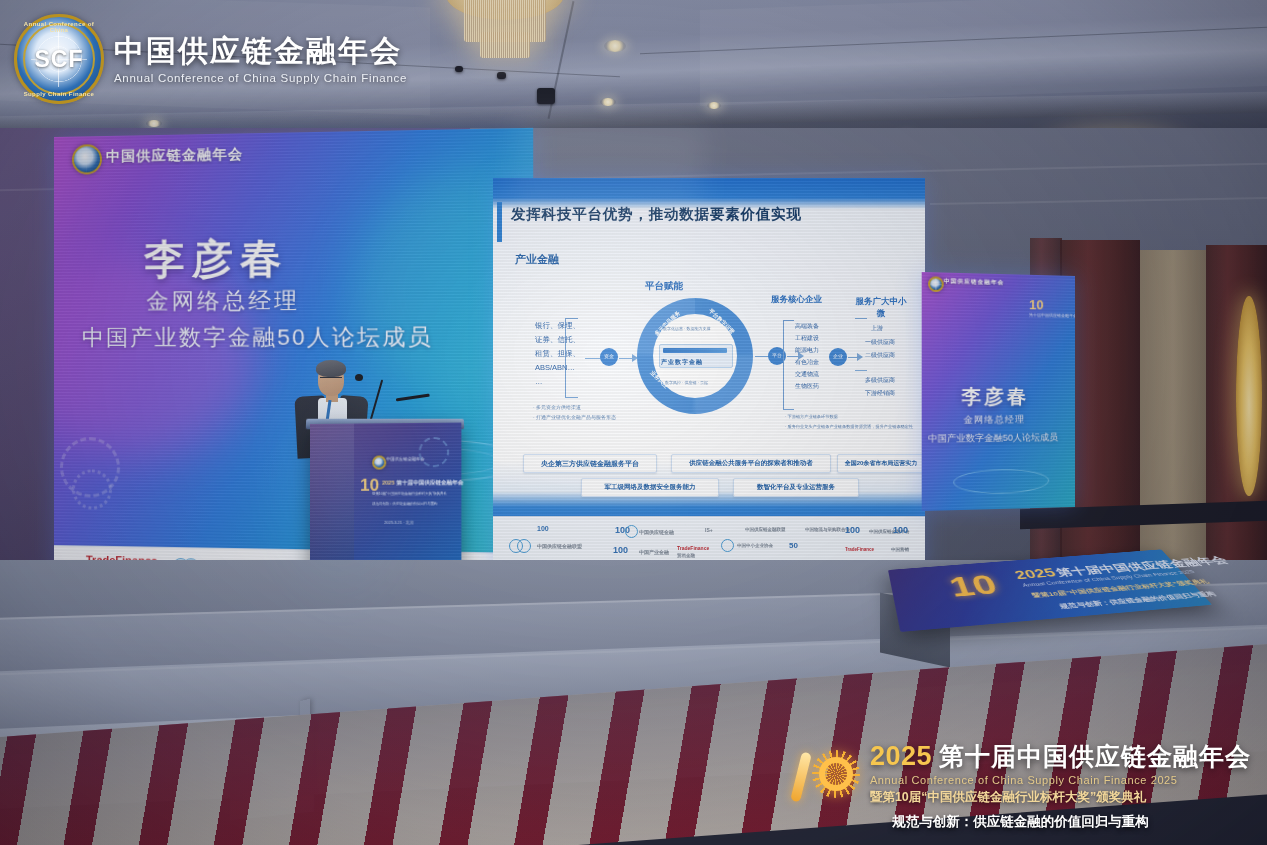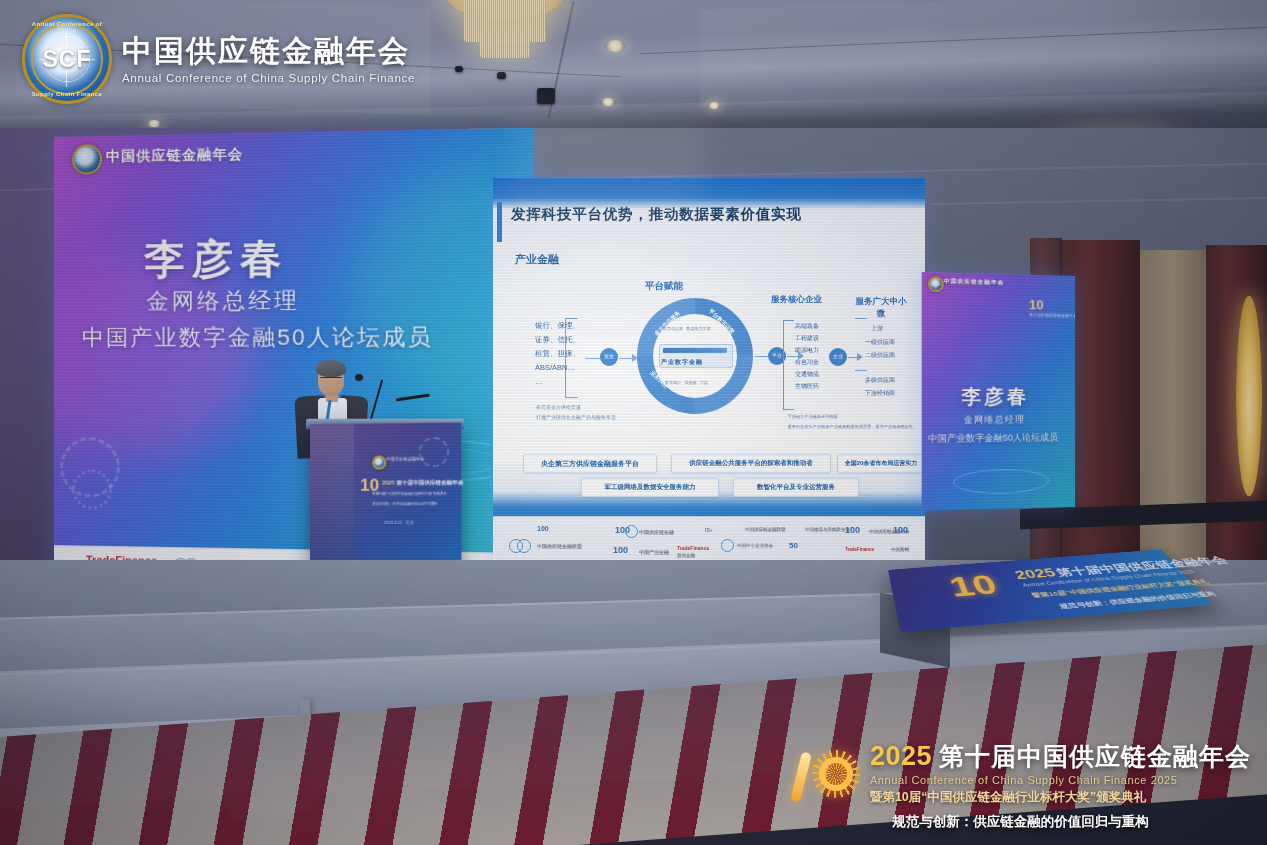--- a/index.html
+++ b/index.html
@@ -180,21 +180,21 @@
     transform:perspective(520px) rotateX(52deg) rotateZ(-7deg);transform-origin:left top;
     box-shadow:0 10px 26px rgba(0,0,0,.5);border-radius:2px;}
   .floor-led-inner{position:absolute;inset:0;}
   .fl-txt{position:absolute;white-space:nowrap;color:#eef3ff;font-weight:bold;}
   .fl-10{position:absolute;color:#ffc24d;font-weight:bold;
     text-shadow:0 0 8px rgba(255,180,60,.8);}
   .floor-base{position:absolute;left:880px;top:600px;width:70px;height:60px;
     background:linear-gradient(180deg,#6e7689,#4e5564);transform:skewY(12deg);}
 
   
-  .wm-tl{position:absolute;left:22px;top:14px;display:flex;align-items:center;gap:10px;}
+  .wm-tl{position:absolute;left:14px;top:14px;display:flex;align-items:center;gap:10px;}
   .wm-tl .seal{position:relative;width:84px;height:84px;border-radius:50%;
     background:radial-gradient(circle at 46% 42%,#f7f9fc 0%,#dce9f8 30%,#2c6db3 58%,#123f74 100%);
     border:3px solid #b8901f;box-shadow:0 0 6px rgba(0,0,0,.35);}
   .wm-tl .seal .ring{position:absolute;inset:6px;border-radius:50%;border:2px solid rgba(201,162,39,.9);}
   .wm-tl .seal .grid{position:absolute;inset:14px;border-radius:50%;
     background:
       radial-gradient(circle,transparent 56%,rgba(255,255,255,.55) 57%,transparent 59%),
       radial-gradient(circle,transparent 30%,rgba(255,255,255,.5) 31%,transparent 33%),
       linear-gradient(90deg,transparent 48%,rgba(255,255,255,.7) 49%,transparent 51%),
       linear-gradient(0deg,transparent 48%,rgba(255,255,255,.55) 49%,transparent 51%);}

